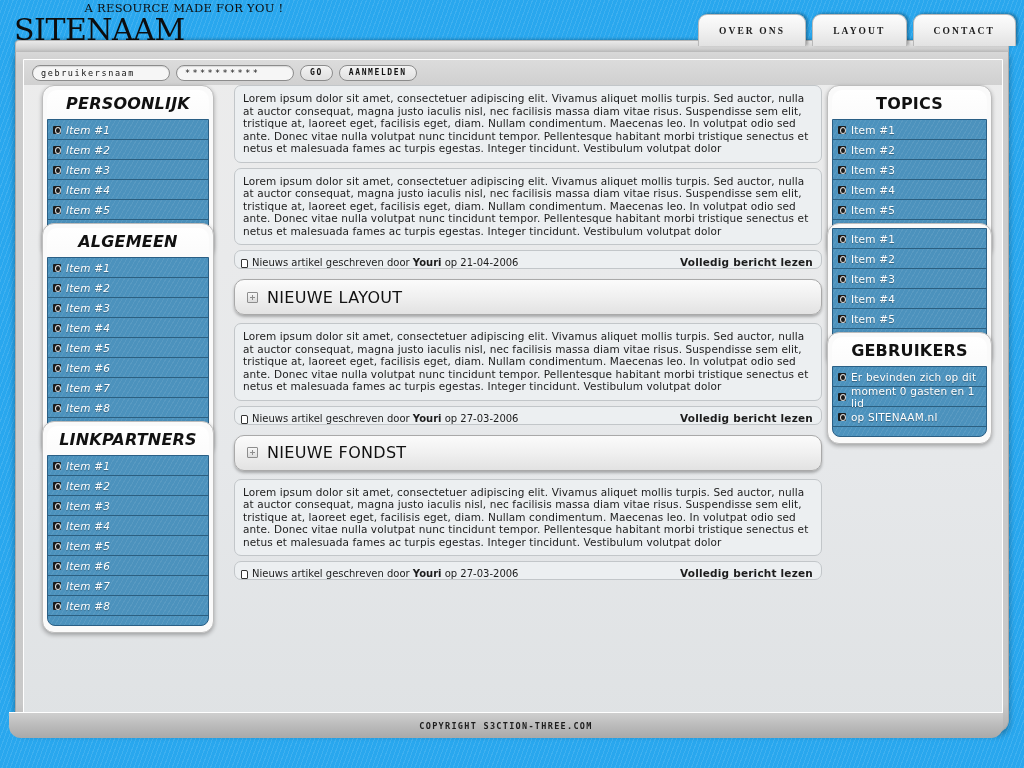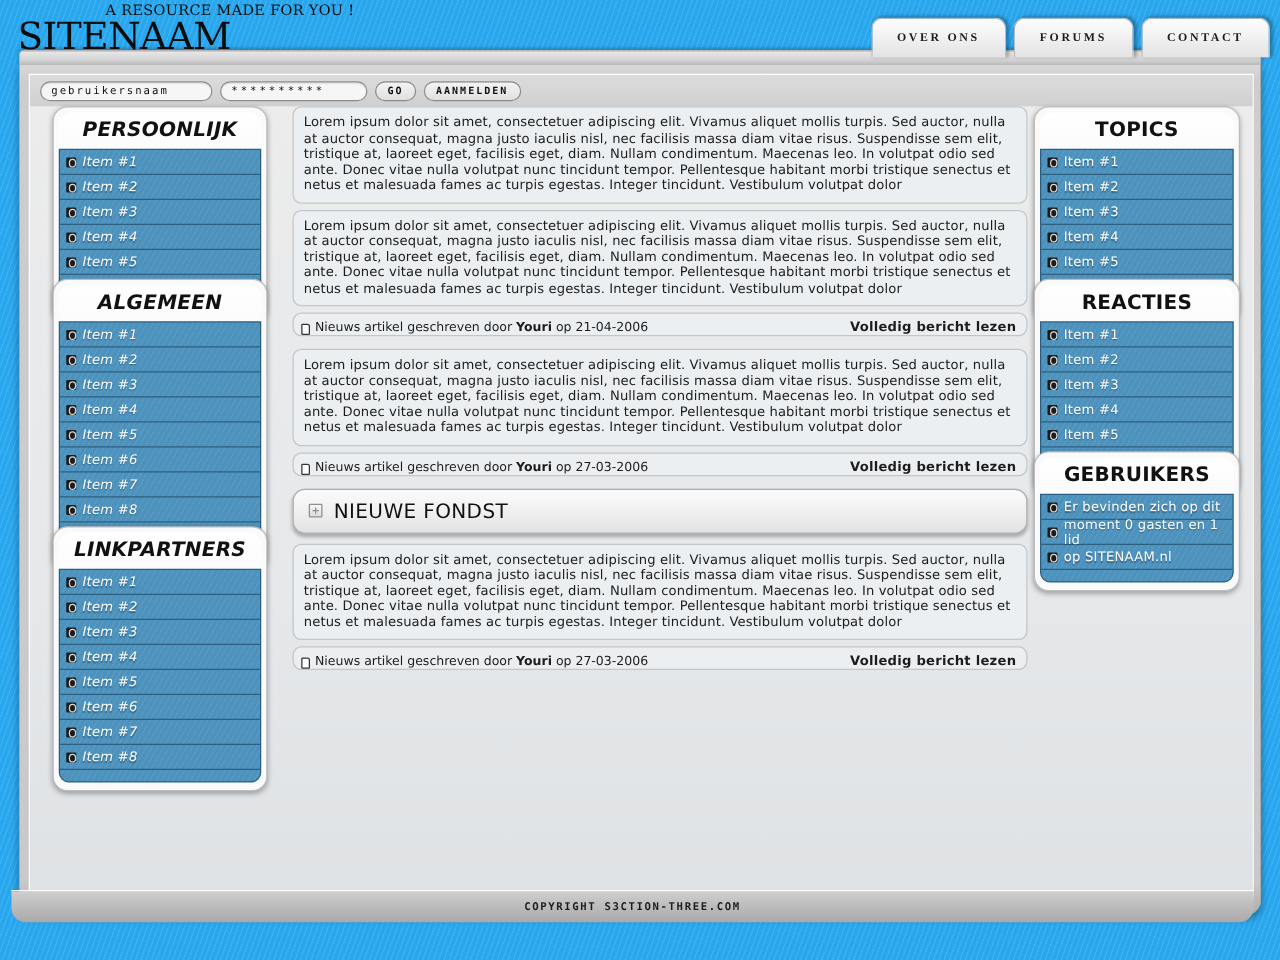--- a/index.html
+++ b/index.html
@@ -391,21 +391,21 @@
 
   <div id="brand">
     <div id="brand-tagline">A RESOURCE MADE FOR YOU !</div>
     <div id="brand-name">SITENAAM</div>
   </div>
 
   <div id="header-bar"></div>
 
   <nav id="nav">
     <div class="nav-tab">OVER ONS</div>
-    <div class="nav-tab">FORUMS</div>
+    <div class="nav-tab">LAYOUT</div>
     <div class="nav-tab">CONTACT</div>
   </nav>
 
 </div>
 
 <div id="shell">
   <div id="inner">
 
     <div id="loginbar">
       <div class="login-input" id="login-user" placeholder="gebruikersnaam">gebruikersnaam</div>
@@ -534,20 +534,24 @@
 
         <div class="panel-body">Lorem ipsum dolor sit amet, consectetuer adipiscing elit. Vivamus aliquet mollis turpis. Sed auctor, nulla at auctor consequat, magna justo iaculis nisl, nec facilisis massa diam vitae risus. Suspendisse sem elit, tristique at, laoreet eget, facilisis eget, diam. Nullam condimentum. Maecenas leo. In volutpat odio sed ante. Donec vitae nulla volutpat nunc tincidunt tempor. Pellentesque habitant morbi tristique senectus et netus et malesuada fames ac turpis egestas. Integer tincidunt. Vestibulum volutpat dolor</div>
 
         <div class="panel-body">Lorem ipsum dolor sit amet, consectetuer adipiscing elit. Vivamus aliquet mollis turpis. Sed auctor, nulla at auctor consequat, magna justo iaculis nisl, nec facilisis massa diam vitae risus. Suspendisse sem elit, tristique at, laoreet eget, facilisis eget, diam. Nullam condimentum. Maecenas leo. In volutpat odio sed ante. Donec vitae nulla volutpat nunc tincidunt tempor. Pellentesque habitant morbi tristique senectus et netus et malesuada fames ac turpis egestas. Integer tincidunt. Vestibulum volutpat dolor</div>
         <div class="panel-foot">
           <span class="doc-icon"></span>
           <span class="meta"><span>Nieuws artikel geschreven door </span><b>Youri</b><span> op 21-04-2006</span></span>
           <span class="readmore">Volledig bericht lezen</span>
         </div>
 
+        <div class="panel-head">
+          <span class="headicon"></span>
+          <span class="headtext">NIEUWE LAYOUT</span>
+        </div>
         <div class="panel-body">Lorem ipsum dolor sit amet, consectetuer adipiscing elit. Vivamus aliquet mollis turpis. Sed auctor, nulla at auctor consequat, magna justo iaculis nisl, nec facilisis massa diam vitae risus. Suspendisse sem elit, tristique at, laoreet eget, facilisis eget, diam. Nullam condimentum. Maecenas leo. In volutpat odio sed ante. Donec vitae nulla volutpat nunc tincidunt tempor. Pellentesque habitant morbi tristique senectus et netus et malesuada fames ac turpis egestas. Integer tincidunt. Vestibulum volutpat dolor</div>
         <div class="panel-foot">
           <span class="doc-icon"></span>
           <span class="meta"><span>Nieuws artikel geschreven door </span><b>Youri</b><span> op 27-03-2006</span></span>
           <span class="readmore">Volledig bericht lezen</span>
         </div>
 
         <div class="panel-head">
           <span class="headicon"></span>
           <span class="headtext">NIEUWE FONDST</span>
@@ -587,21 +591,20 @@
                 <span>Item #5</span>
               </li>
             <li class="box-item">
                 <span class="bullet"></span>
                 <span>Item #6</span>
               </li>
           </ul>
         </div>
 
         <div class="box">
-          <div class="box-title">REACTIES</div>
           <ul class="box-list">
             <li class="box-item">
                 <span class="bullet"></span>
                 <span>Item #1</span>
               </li>
             <li class="box-item">
                 <span class="bullet"></span>
                 <span>Item #2</span>
               </li>
             <li class="box-item">

